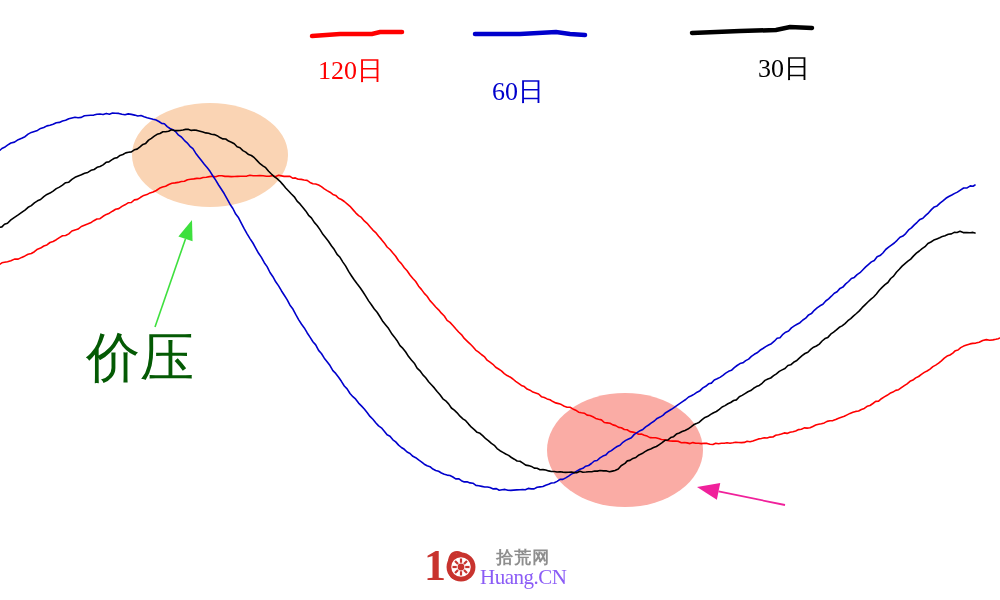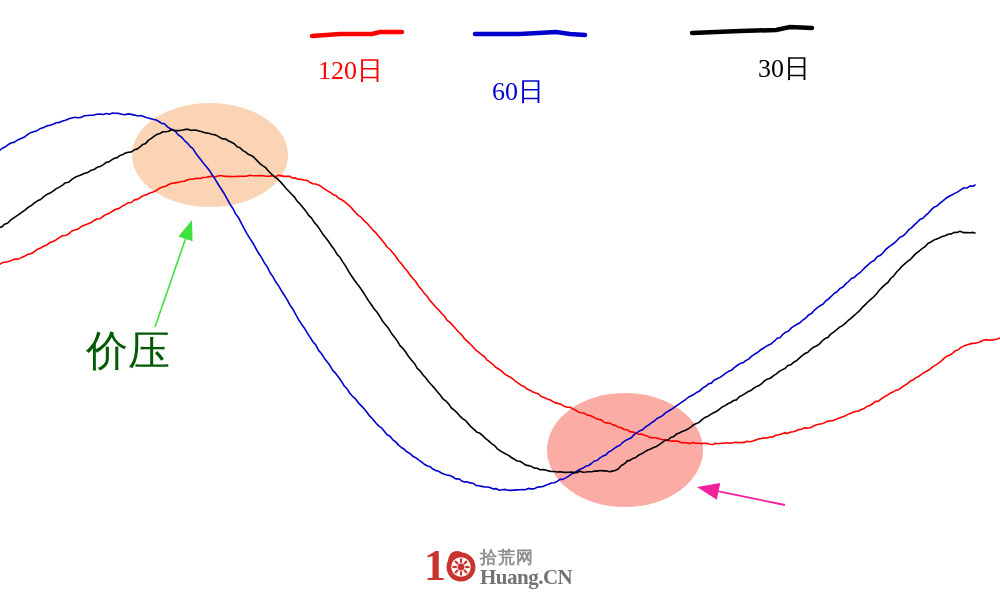--- a/index.html
+++ b/index.html
@@ -30,21 +30,21 @@
     white-space: nowrap;
     user-select: none;
   }
   #legend-label-120 { left: 318px; top: 58px; color: #ff0000; }
   #legend-label-60  { left: 492px; top: 58px; color: #0000cc; margin-top: 21px; }
   #legend-label-30  { left: 758px; top: 56px; color: #000000; }
 
   .annot-text {
     position: absolute;
     font-family: "Liberation Sans", sans-serif;
-    font-size: 42px;
+    font-size: 54px;
     font-weight: 500;
     line-height: 1;
     white-space: nowrap;
     user-select: none;
   }
   #annot-text-jiaya { left: 86px; top: 330px; color: #045a04; }
   #annot-text-jiatuo { left: 797px; top: 490px; color: #f0219b; }
 
   #watermark-text {
     position: absolute;
@@ -94,26 +94,27 @@
     flex-direction: column;
     margin-left: 2px;
     line-height: 1;
   }
   #logo-cn-text {
     font-family: "Liberation Sans", sans-serif;
     font-size: 17px;
     color: #8e8e8e;
     letter-spacing: 1px;
     font-weight: 600;
+    text-align: center;
   }
   #logo-en-text {
     font-family: "Liberation Serif", serif;
     font-size: 21px;
-    color: #737373;
-    font-weight: bold;
+    color: #8b5cf6;
+    font-weight: normal;
     letter-spacing: -0.5px;
     margin-top: 1px;
   }
 </style>
 </head>
 <body>
 
 <div id="stage">
 
   <svg id="chart-svg" viewBox="0 0 1000 600" preserveAspectRatio="none">

